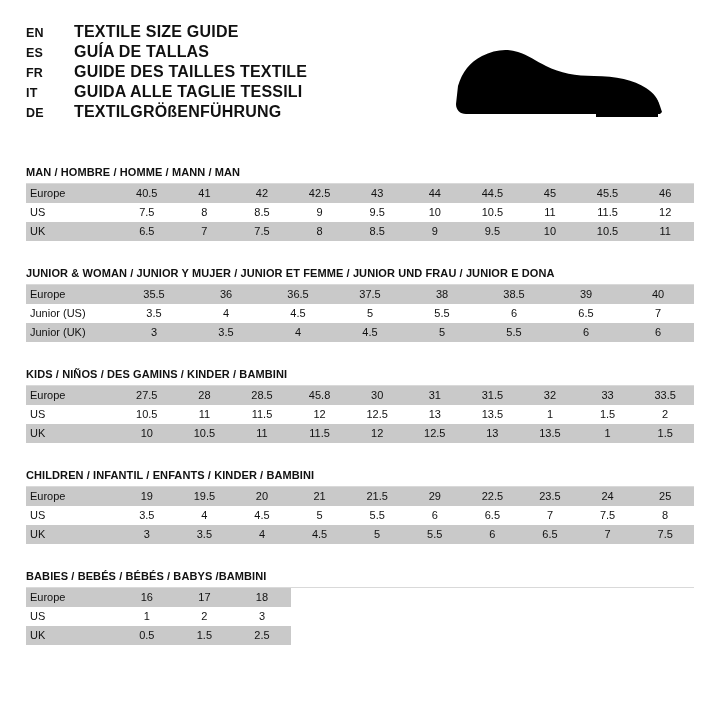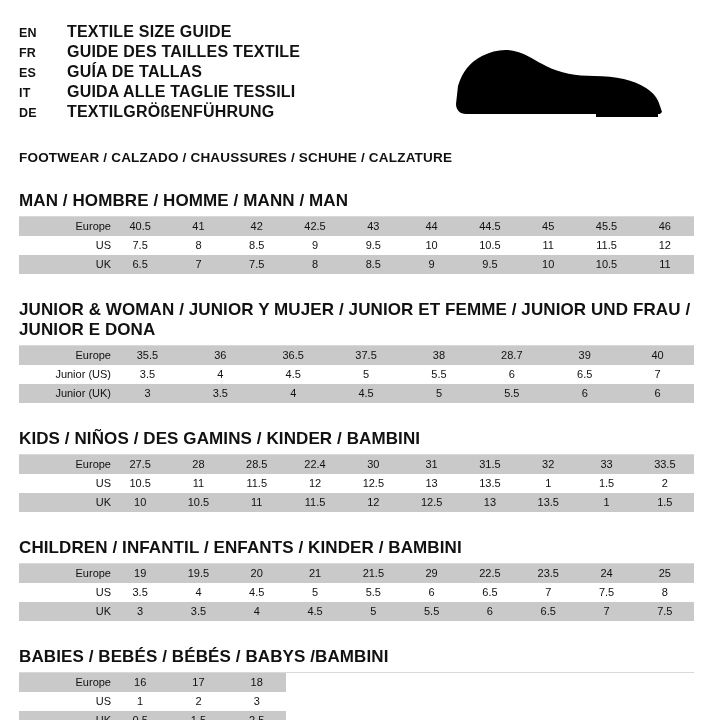--- a/index.html
+++ b/index.html
@@ -13,21 +13,21 @@
     font-family: "Liberation Sans", sans-serif;
     color: #111111;
     position: relative;
     overflow: hidden;
   }
   .page {
     position: relative;
     width: 720px;
     height: 720px;
     box-sizing: border-box;
-    padding: 22px 26px 0 19px;
+    padding: 22px 26px 0 26px;
   }
 
   
   .header {
     position: relative;
     height: 118px;
   }
   .lang-rows {
     position: relative;
     z-index: 2;
@@ -64,42 +64,42 @@
     font-size: 13.5px;
     font-weight: bold;
     letter-spacing: 0.2px;
   }
 
   
   .section {
     margin-top: 26px;
   }
   .section-title {
-    font-size: 17px;
+    font-size: 11px;
     font-weight: bold;
     letter-spacing: 0.1px;
     padding-bottom: 5px;
     border-bottom: 1px solid #d9d9d9;
     margin-bottom: 0;
   }
   table.size {
     border-collapse: collapse;
     width: 100%;
     table-layout: fixed;
   }
   table.size td {
     font-size: 11px;
     height: 19px;
     line-height: 19px;
     padding: 0;
     text-align: center;
     white-space: nowrap;
   }
   table.size td.rowhead {
-    text-align: right;
+    text-align: left;
     padding-left: 4px;
     width: 88px;
   }
   table.size tr.shaded td {
     background: #c9c9c9;
   }
   table.size tr.plain td {
     background: #ffffff;
   }
   
@@ -112,26 +112,26 @@
 
 <div class="page">
 
   <div class="header">
     <div class="lang-rows">
       <div class="lang-row">
         <span class="lang-code">EN</span>
         <span class="lang-title">TEXTILE SIZE GUIDE</span>
       </div>
       <div class="lang-row">
+        <span class="lang-code">ES</span>
+        <span class="lang-title">GUÍA DE TALLAS</span>
+      </div>
+      <div class="lang-row">
         <span class="lang-code">FR</span>
         <span class="lang-title">GUIDE DES TAILLES TEXTILE</span>
-      </div>
-      <div class="lang-row">
-        <span class="lang-code">ES</span>
-        <span class="lang-title">GUÍA DE TALLAS</span>
       </div>
       <div class="lang-row">
         <span class="lang-code">IT</span>
         <span class="lang-title">GUIDA ALLE TAGLIE TESSILI</span>
       </div>
       <div class="lang-row">
         <span class="lang-code">DE</span>
         <span class="lang-title">TEXTILGRÖßENFÜHRUNG</span>
       </div>
     </div>
@@ -140,21 +140,20 @@
       <svg viewBox="0 0 240 96" width="240" height="96" aria-hidden="true">
         <path fill="#000000" d="M10 58 C14 44 22 34 34 28 C46 22 58 20 70 24 C80 27 88 33 98 38
                                  C112 45 128 48 146 48 C168 48 186 52 198 60 C206 65 210 71 212 78
                                  L214 84 L212 86 L18 86 C12 86 8 82 8 76 Z"></path>
         <path fill="#000000" d="M186 58 C196 60 204 65 209 72 L211 76 L188 76 Z"></path>
         <rect x="148" y="80" width="62" height="9" fill="#000000"></rect>
       </svg>
     </div>
   </div>
 
-  <div class="category">FOOTWEAR / CALZADO / CHAUSSURES / SCHUHE / CALZATURE</div>
 
   <div class="section">
     <div class="section-title">MAN / HOMBRE / HOMME / MANN / MAN</div>
     <table class="size">
       <tbody>
           <tr class="shaded">
         <td class="rowhead">Europe</td>
         <td>40.5</td>
         <td>41</td>
         <td>42</td>
@@ -200,21 +199,21 @@
     <div class="section-title">JUNIOR &amp; WOMAN / JUNIOR Y MUJER / JUNIOR ET FEMME / JUNIOR UND FRAU / JUNIOR E DONA</div>
     <table class="size">
       <tbody>
           <tr class="shaded">
         <td class="rowhead">Europe</td>
         <td>35.5</td>
         <td>36</td>
         <td>36.5</td>
         <td>37.5</td>
         <td>38</td>
-        <td>28.7</td>
+        <td>38.5</td>
         <td>39</td>
         <td>40</td>
       </tr>
       <tr class="plain">
         <td class="rowhead">Junior (US)</td>
         <td>3.5</td>
         <td>4</td>
         <td>4.5</td>
         <td>5</td>
         <td>5.5</td>
@@ -239,21 +238,21 @@
 
   <div class="section">
     <div class="section-title">KIDS / NIÑOS / DES GAMINS / KINDER / BAMBINI</div>
     <table class="size">
       <tbody>
           <tr class="shaded">
         <td class="rowhead">Europe</td>
         <td>27.5</td>
         <td>28</td>
         <td>28.5</td>
-        <td>22.4</td>
+        <td>45.8</td>
         <td>30</td>
         <td>31</td>
         <td>31.5</td>
         <td>32</td>
         <td>33</td>
         <td>33.5</td>
       </tr>
       <tr class="plain">
         <td class="rowhead">US</td>
         <td>10.5</td>

